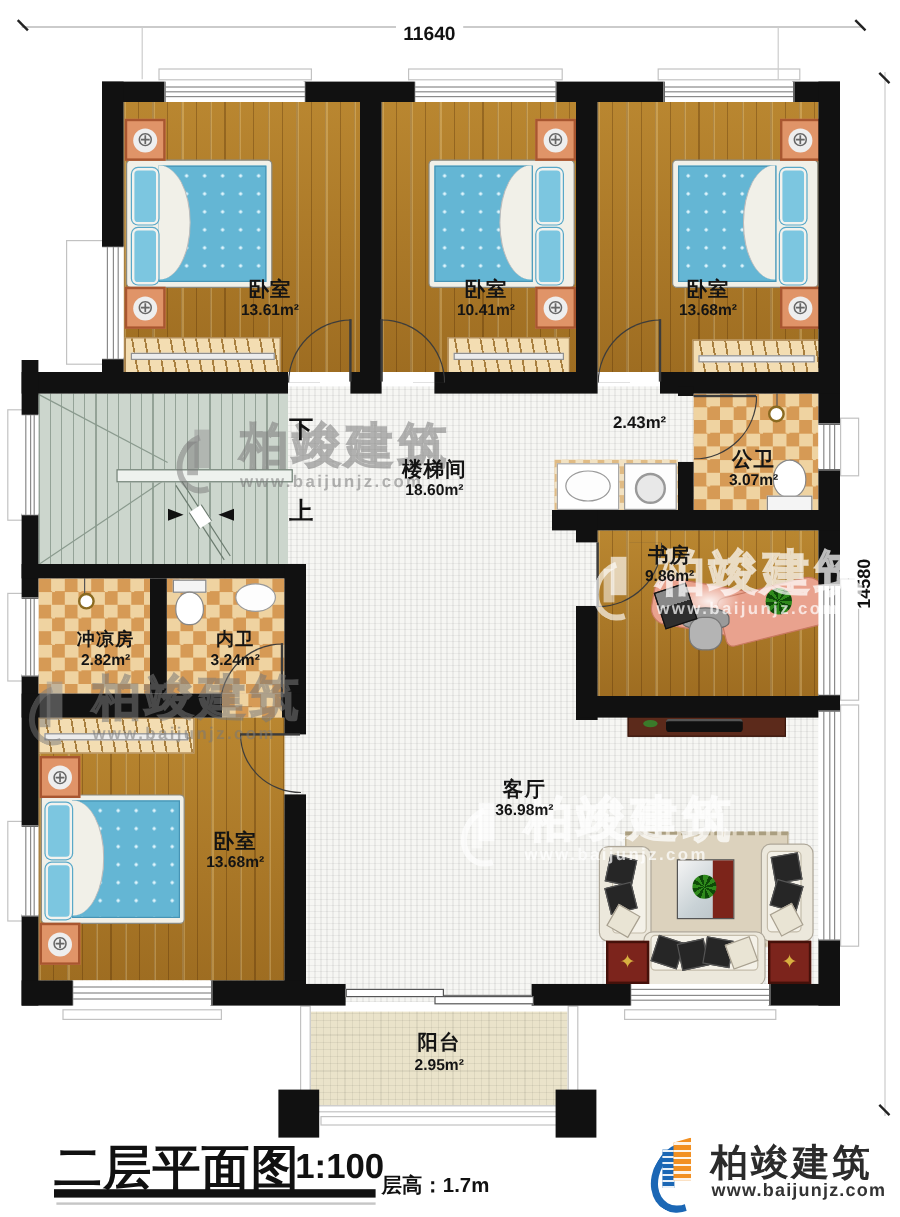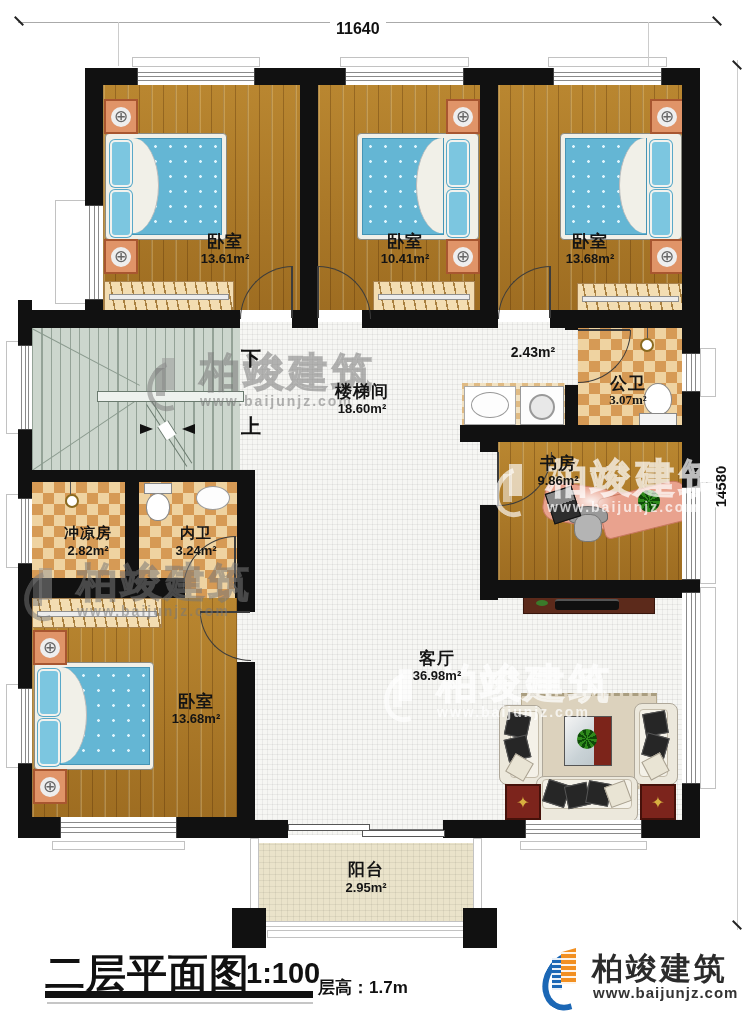--- a/index.html
+++ b/index.html
@@ -413,21 +413,21 @@
   <div class="rlabel" style="left:225px;top:241px;">卧室</div>
   <div class="rarea" style="left:225px;top:258px;">13.61m²</div>
   <div class="rlabel" style="left:405px;top:241px;">卧室</div>
   <div class="rarea" style="left:405px;top:258px;">10.41m²</div>
   <div class="rlabel" style="left:590px;top:241px;">卧室</div>
   <div class="rarea" style="left:590px;top:258px;">13.68m²</div>
   <div class="rlabel" style="left:362px;top:391px;">楼梯间</div>
   <div class="rarea" style="left:362px;top:408px;">18.60m²</div>
   <div class="rarea" style="left:533px;top:352px;font-size:14px;">2.43m²</div>
   <div class="rlabel" style="left:628px;top:383px;">公卫</div>
-  <div class="rarea" style="left:628px;top:400px;font-family:Liberation Serif, serif;">3.07m²</div>
+  <div class="rarea" style="left:628px;top:400px;">3.07m²</div>
   <div class="rlabel" style="left:558px;top:463px;">书房</div>
   <div class="rarea" style="left:558px;top:480px;">9.86m²</div>
   <div class="rlabel" style="left:88px;top:533px;font-size:15px;">冲凉房</div>
   <div class="rarea" style="left:88px;top:550px;">2.82m²</div>
   <div class="rlabel" style="left:196px;top:533px;font-size:15px;">内卫</div>
   <div class="rarea" style="left:196px;top:550px;">3.24m²</div>
   <div class="rlabel" style="left:196px;top:701px;">卧室</div>
   <div class="rarea" style="left:196px;top:718px;">13.68m²</div>
   <div class="rlabel" style="left:437px;top:658px;">客厅</div>
   <div class="rarea" style="left:437px;top:675px;">36.98m²</div>

